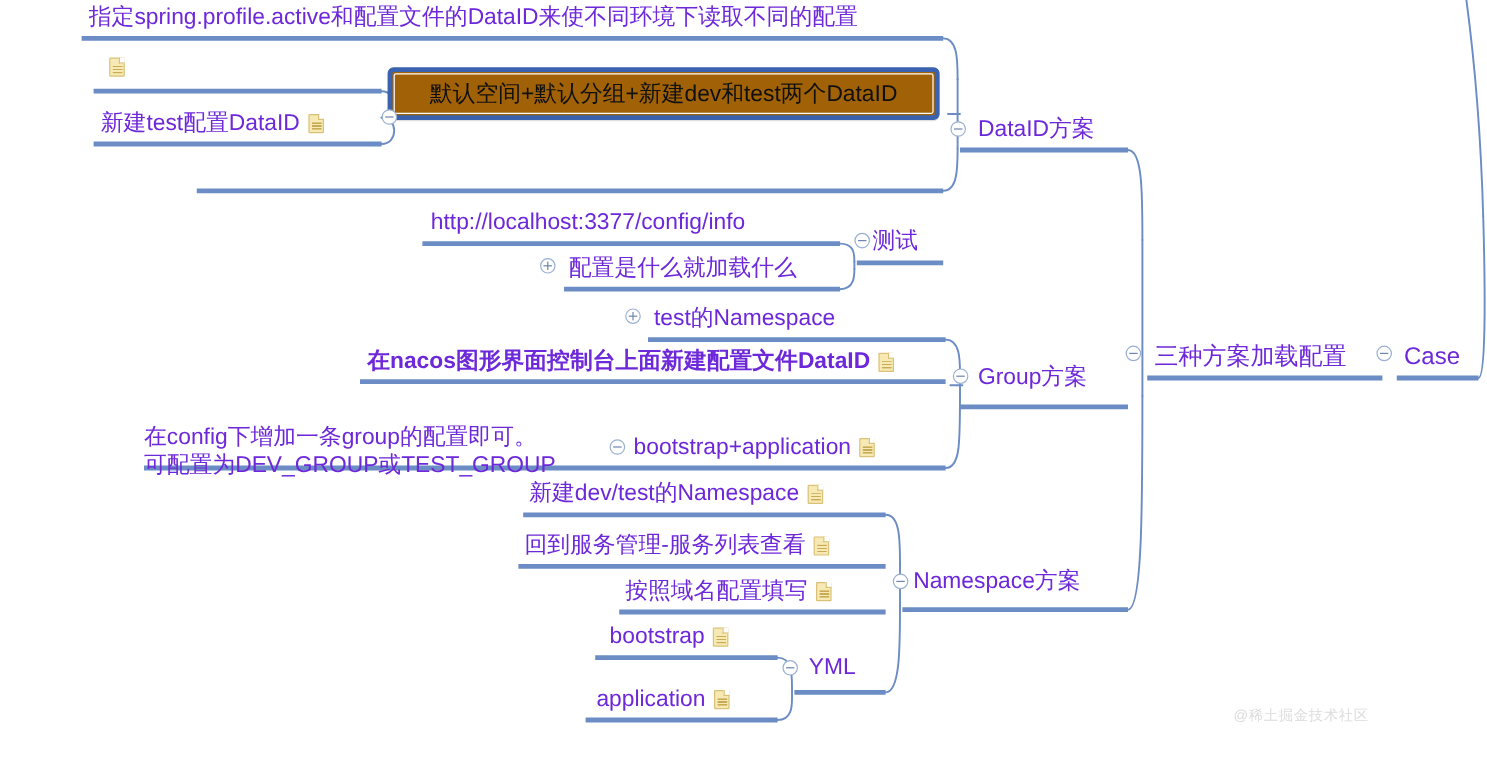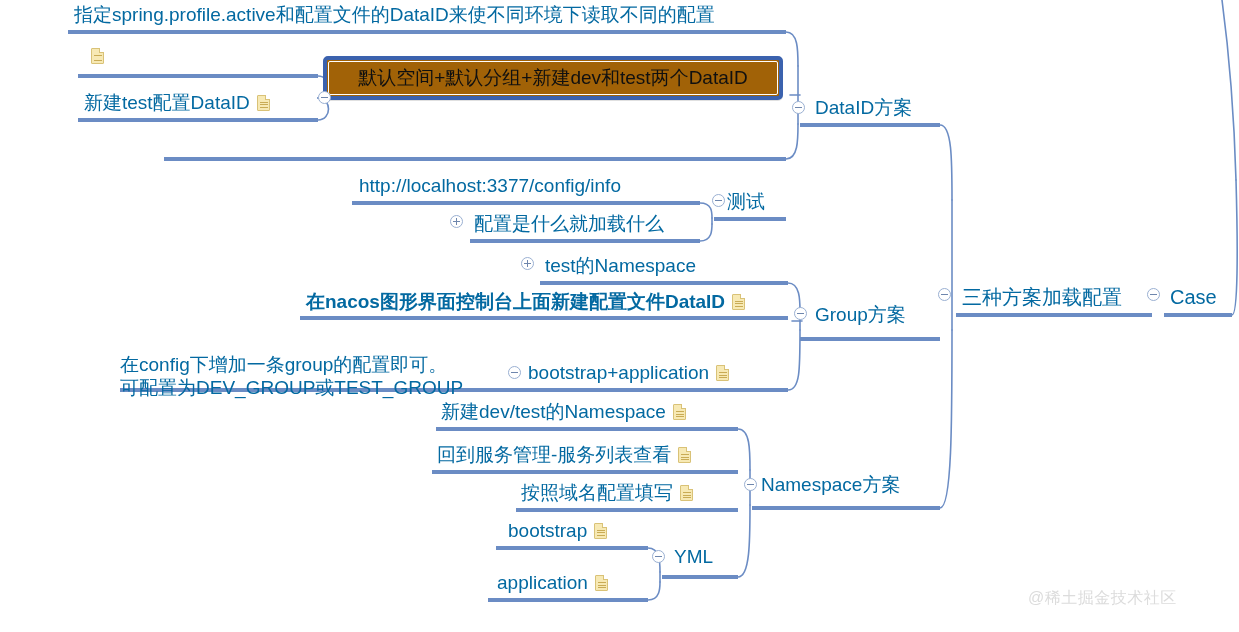--- a/index.html
+++ b/index.html
@@ -24,21 +24,21 @@
     top: 0;
     width: 1239px;
     height: 632px;
     pointer-events: none;
   }
   .node {
     position: absolute;
     display: flex;
     align-items: center;
     white-space: nowrap;
-    color: #0369a1;
+    color: #6d28d9;
     line-height: 1.12;
   }
   .node .label {
     display: inline-block;
   }
   .node.multiline {
     white-space: pre-line;
     line-height: 1.22;
   }
   
@@ -132,21 +132,21 @@
   .highlight-box .inner-edge {
     position: absolute;
     left: 1px; top: 1px; right: 1px; bottom: 1px;
     border: 1px solid #ffffff;
     border-radius: 2px;
     pointer-events: none;
   }
 
   .watermark {
     position: absolute;
-    font-size: 16px;
+    font-size: 12px;
     color: #dcdcdc;
     white-space: nowrap;
     letter-spacing: 0.5px;
   }
 </style>
 </head>
 <body>
 
 <div id="canvas">
 

